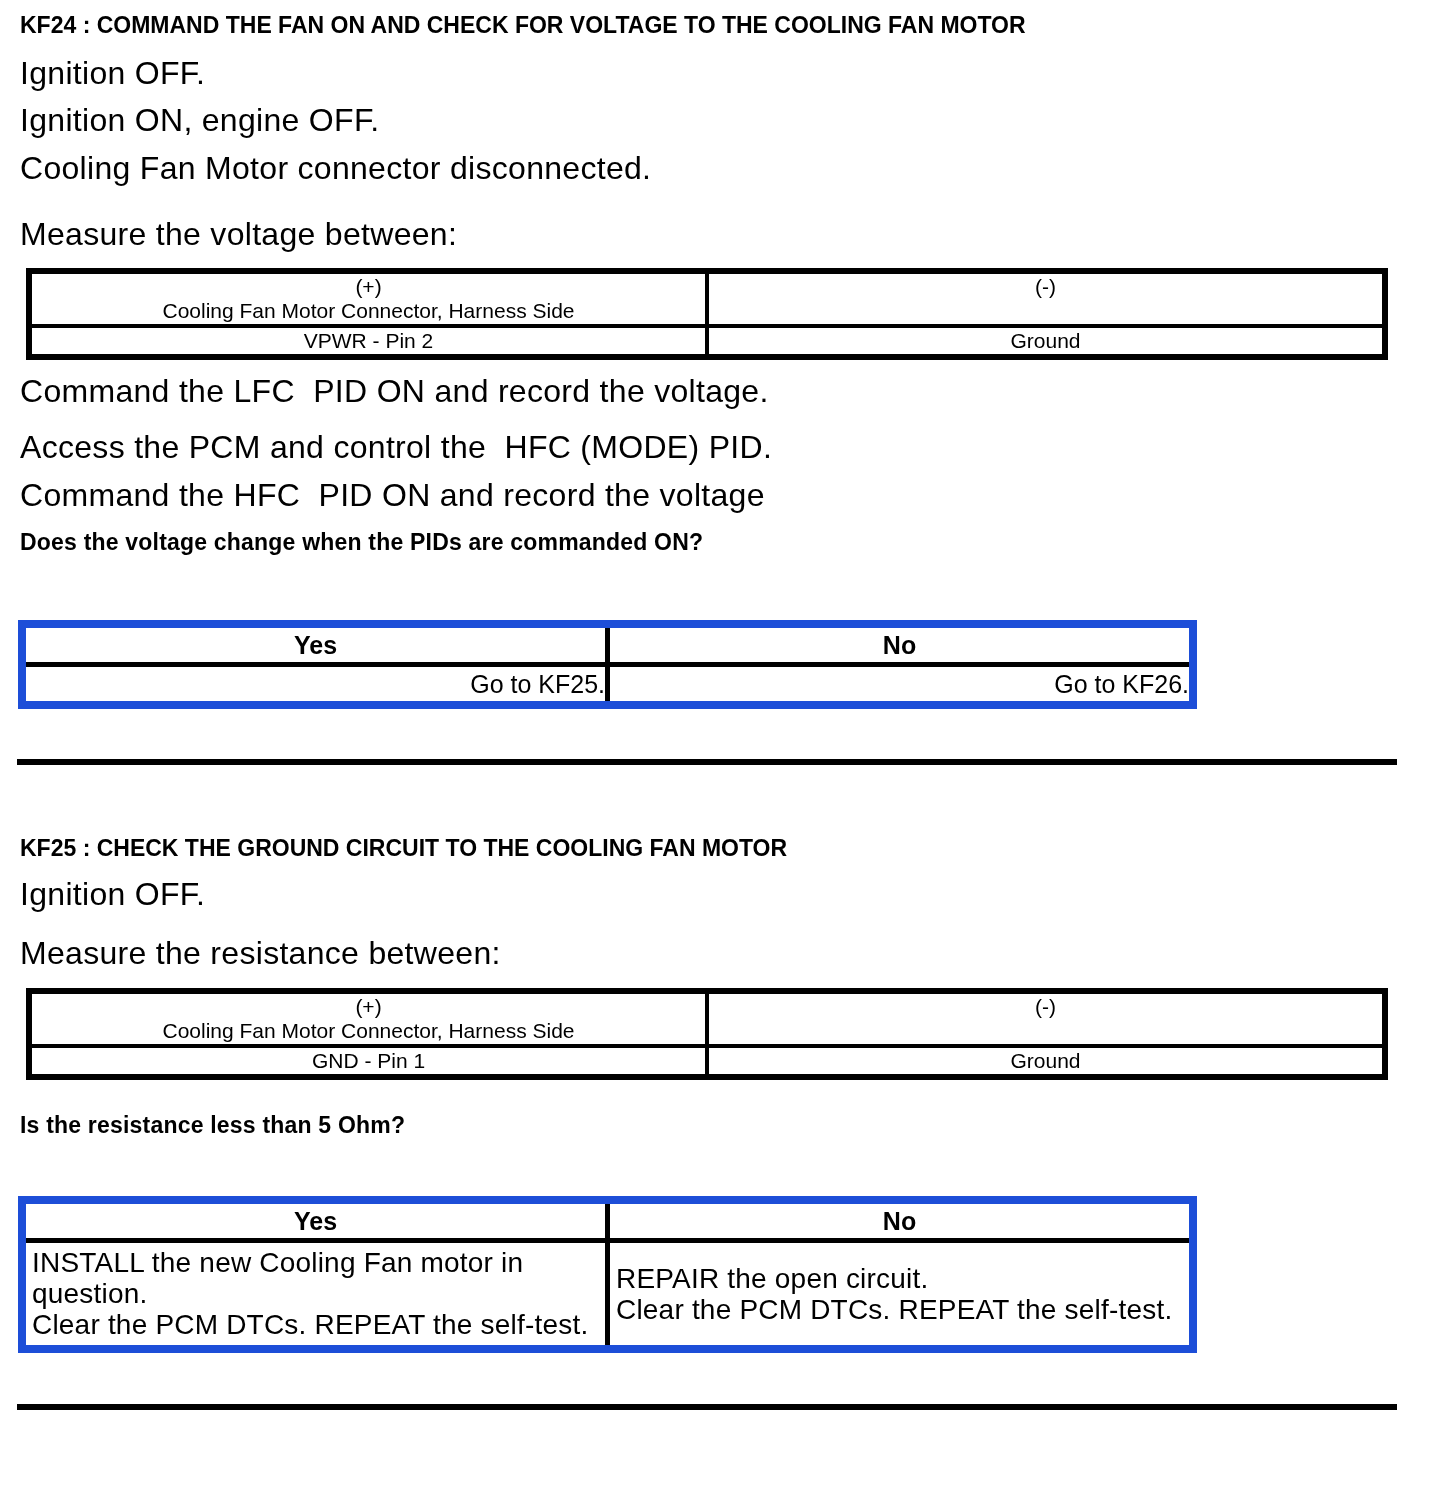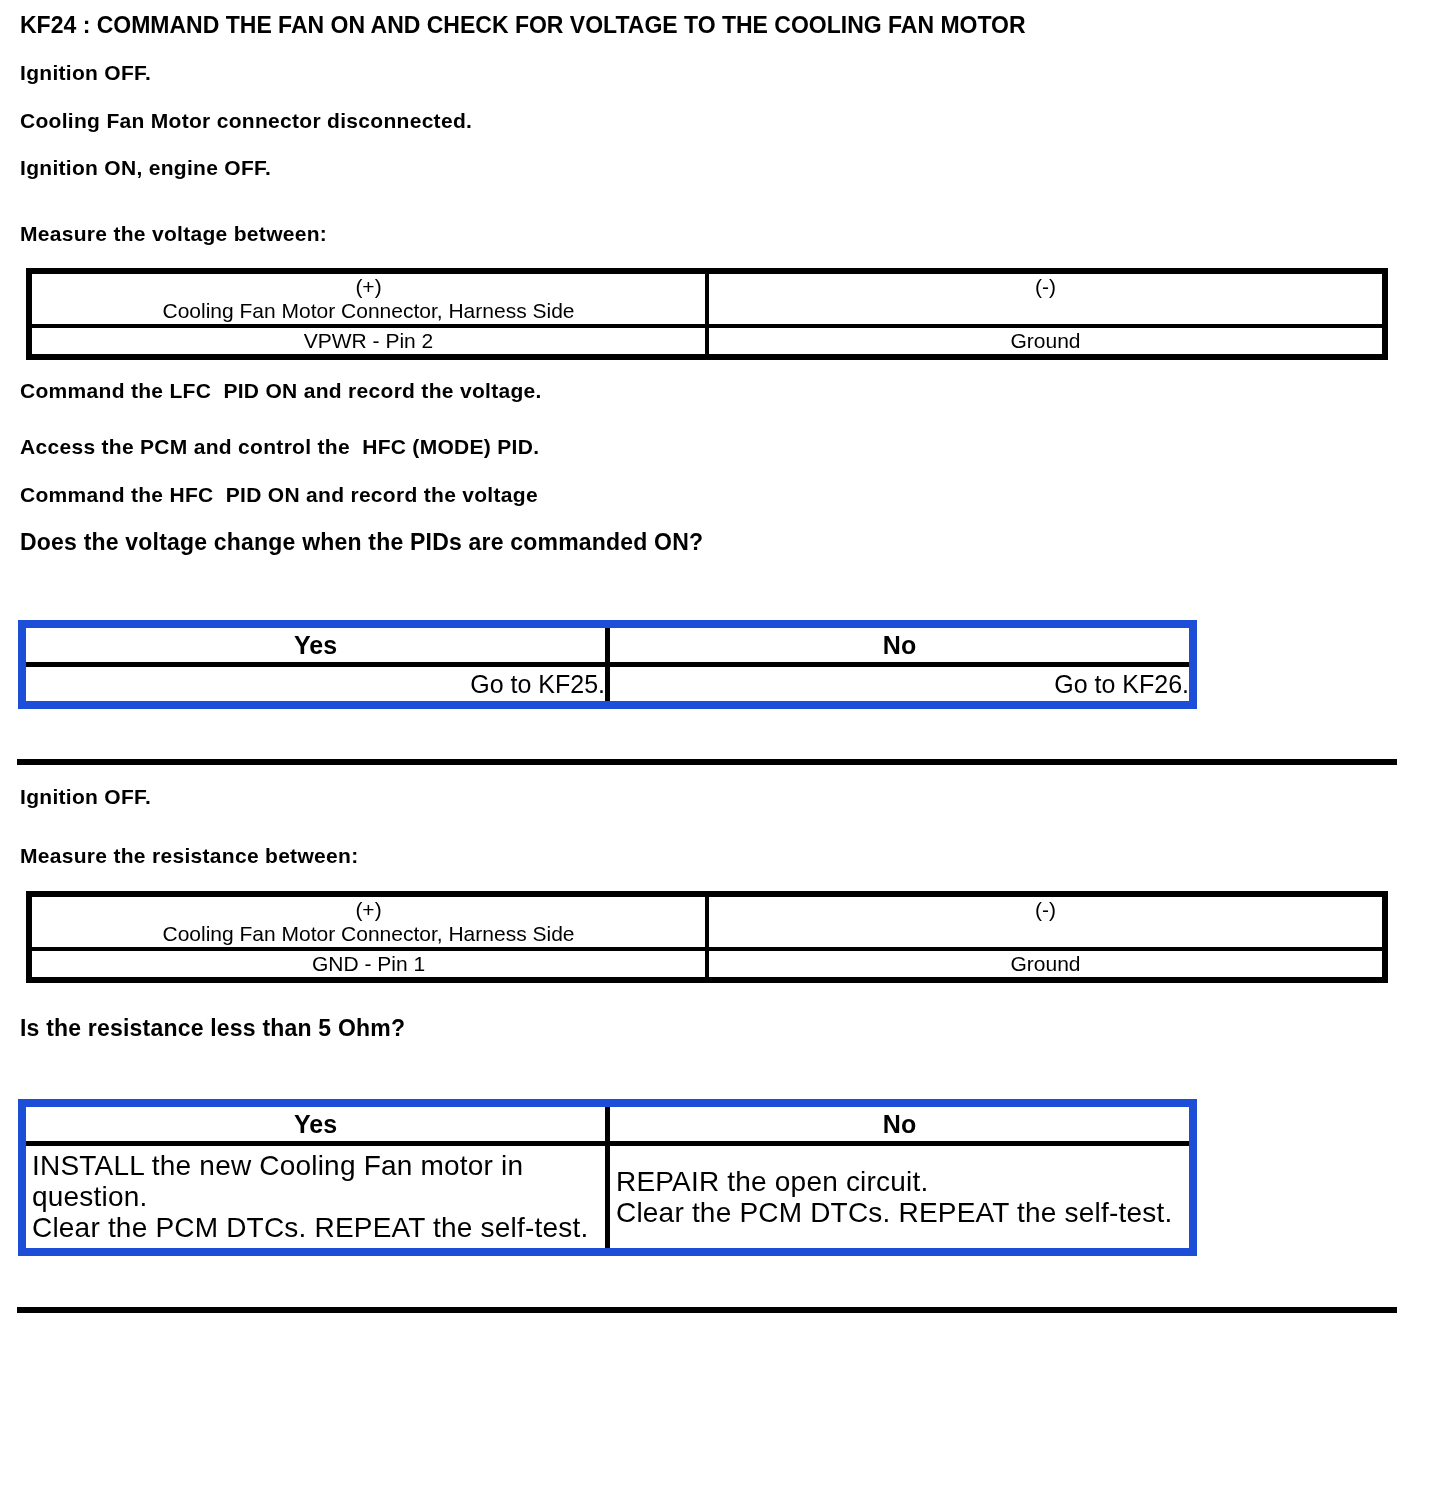--- a/index.html
+++ b/index.html
@@ -13,25 +13,24 @@
   }
   .page { padding: 12px 31px 0 20px; }
 
   .section-heading {
     font-weight: bold;
     font-size: 23px;
     line-height: 27px;
     white-space: pre-wrap;
   }
   .step {
-    font-size: 21px;
+    font-size: 32px;
     line-height: 34px;
     letter-spacing: 0.3px;
     white-space: pre-wrap;
-    font-weight: bold;
   }
   .bold-question {
     font-weight: bold;
     font-size: 23px;
     line-height: 34px;
     letter-spacing: 0.2px;
     white-space: pre-wrap;
   }
 
   
@@ -119,22 +118,22 @@
 </style>
 </head>
 <body>
 
 <div class="page">
 
   <div>
     <div class="section-heading">KF24 : COMMAND THE FAN ON AND CHECK FOR VOLTAGE TO THE COOLING FAN MOTOR</div>
 
     <div class="step mt-kf24-s1">Ignition OFF.</div>
+    <div class="step mt-kf24-s3">Ignition ON, engine OFF.</div>
     <div class="step mt-kf24-s2">Cooling Fan Motor connector disconnected.</div>
-    <div class="step mt-kf24-s3">Ignition ON, engine OFF.</div>
     <div class="step mt-kf24-s4">Measure the voltage between:</div>
 
     <table class="measure-table mt-kf24-t1">
       <tbody>
         <tr>
           <td>
             <div>(+)</div>
             <div>Cooling Fan Motor Connector, Harness Side</div>
           </td>
           <td>
@@ -164,20 +163,21 @@
           <td class="center-action">Go to KF25.</td>
           <td class="center-action">Go to KF26.</td>
         </tr>
       </tbody>
     </table>
 
     <div class="rule mt-hr1"></div>
   </div>
 
   <div>
+    <div class="section-heading mt-kf25-h">KF25 : CHECK THE GROUND CIRCUIT TO THE COOLING FAN MOTOR</div>
 
     <div class="step mt-kf25-s1">Ignition OFF.</div>
     <div class="step mt-kf25-s2">Measure the resistance between:</div>
 
     <table class="measure-table mt-kf25-t1">
       <tbody>
         <tr>
           <td>
             <div>(+)</div>
             <div>Cooling Fan Motor Connector, Harness Side</div>

